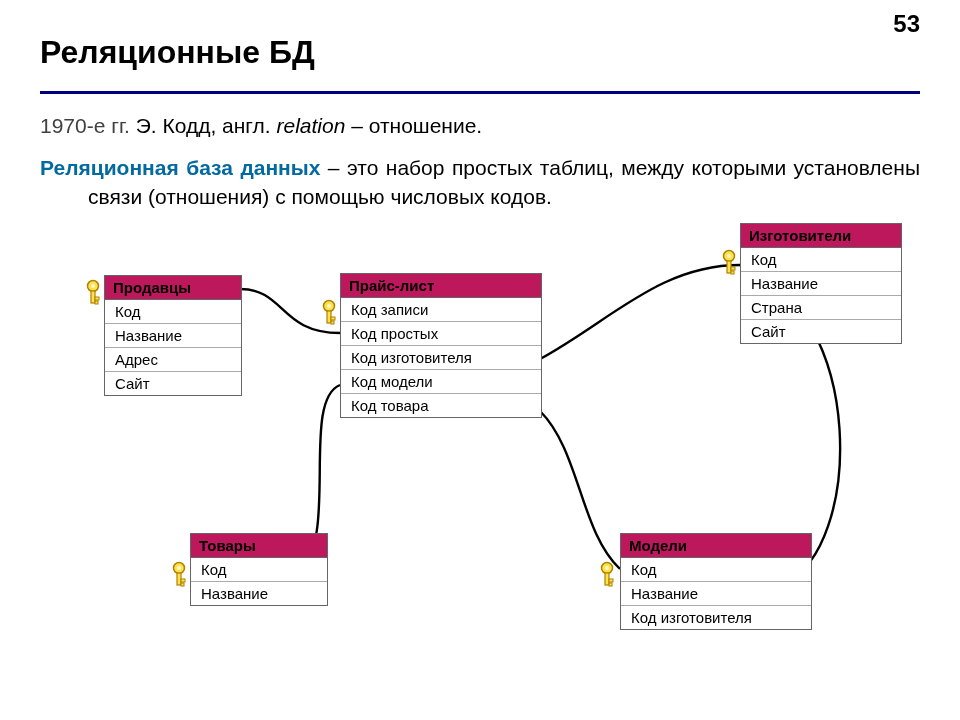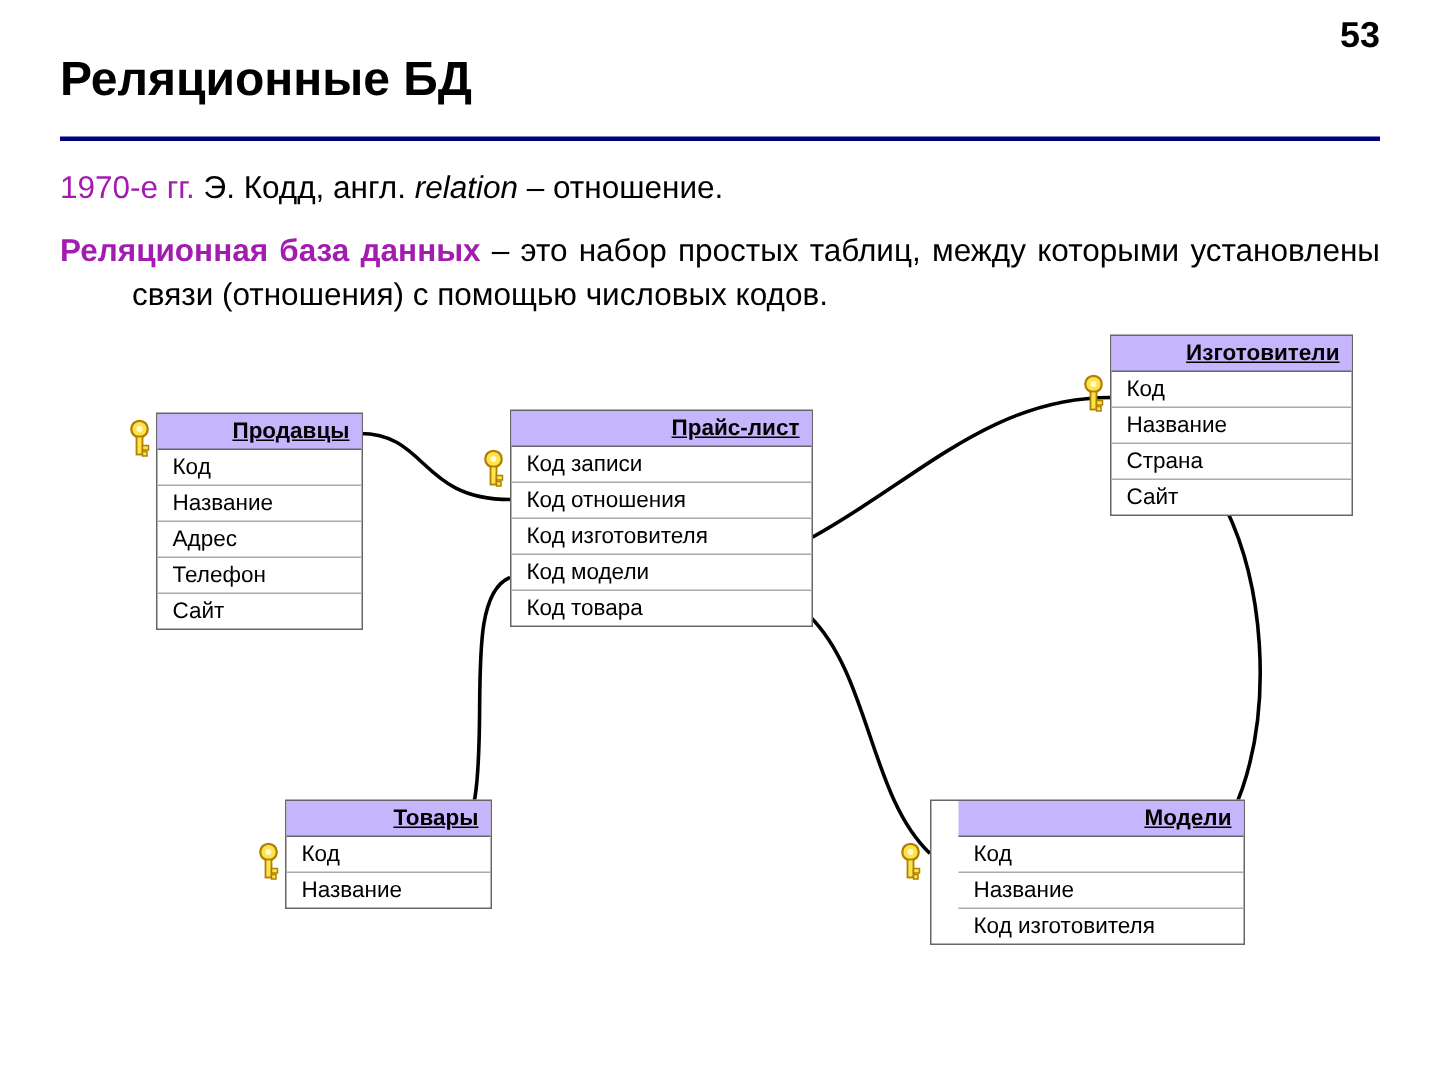--- a/index.html
+++ b/index.html
@@ -34,31 +34,31 @@
   .rule {
     border: none;
     border-top: 3px solid #000080;
     margin: 0 0 18px 0;
   }
   .intro {
     font-size: 21px;
     line-height: 1.35;
     margin: 0 0 14px 0;
   }
-  .intro .lead { color: #a21caf; }
+  .intro .lead { color: #404040; }
   .intro .italic { font-style: italic; }
   .definition {
     font-size: 21px;
     line-height: 1.35;
     text-align: justify;
     margin: 0 0 10px 0;
     padding-left: 48px;
     text-indent: -48px;
   }
-  .definition .lead { color: #a21caf; font-weight: bold; }
+  .definition .lead { color: #0369a1; font-weight: bold; }
 
   
   .diagram {
     position: relative;
     width: 880px;
     height: 440px;
     margin: 0 auto;
   }
   svg.connectors {
     position: absolute;
@@ -69,27 +69,26 @@
   }
   .entity {
     position: absolute;
     background: #fff;
     border: 1px solid #666;
     font-size: 15px;
     z-index: 2;
     box-shadow: 0 0 0 rgba(0,0,0,0);
   }
   .entity .hdr {
-    background: #c4b5fd;
+    background: #be185d;
     font-weight: bold;
-    text-align: right;
+    text-align: left;
     padding: 3px 8px;
     border-bottom: 1px solid #666;
     white-space: nowrap;
-    text-decoration: underline;
   }
   .entity .field {
     padding: 3px 10px;
     border-bottom: 1px solid #aaa;
     white-space: nowrap;
   }
   .entity .field:last-child { border-bottom: none; }
 
   .key {
     position: absolute;
@@ -187,48 +186,47 @@
             <rect x="13" y="22" width="3" height="3" fill="#ffe34d" stroke="#b08000" stroke-width="1"></rect>
           </g>
         </svg>
     </div>
 
     <div class="entity" style="left:64px; top:30px; width:136px;margin-top:24px;">
       <div class="hdr">Продавцы</div>
       <div class="field">Код</div>
       <div class="field">Название</div>
       <div class="field">Адрес</div>
-      <div class="field">Телефон</div>
       <div class="field">Сайт</div>
     </div>
 
     <div class="entity" style="left:300px; top:52px; width:200px;">
       <div class="hdr">Прайс-лист</div>
       <div class="field">Код записи</div>
-      <div class="field">Код отношения</div>
+      <div class="field">Код простых</div>
       <div class="field">Код изготовителя</div>
       <div class="field">Код модели</div>
       <div class="field">Код товара</div>
     </div>
 
     <div class="entity" style="left:700px; top:2px; width:160px;">
       <div class="hdr">Изготовители</div>
       <div class="field">Код</div>
       <div class="field">Название</div>
       <div class="field">Страна</div>
       <div class="field">Сайт</div>
     </div>
 
     <div class="entity" style="left:150px; top:312px; width:136px;">
       <div class="hdr">Товары</div>
       <div class="field">Код</div>
       <div class="field">Название</div>
     </div>
 
-    <div class="entity" style="left:580px; top:312px; width:190px;padding-left:18px;">
+    <div class="entity" style="left:580px; top:312px; width:190px;">
       <div class="hdr">Модели</div>
       <div class="field">Код</div>
       <div class="field">Название</div>
       <div class="field">Код изготовителя</div>
     </div>
 
   </div>
 </div>
 
 </body></html>

